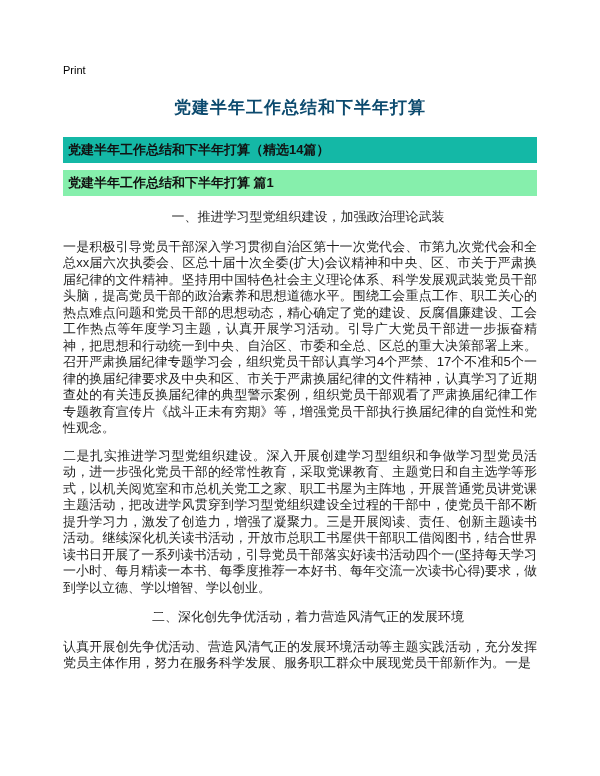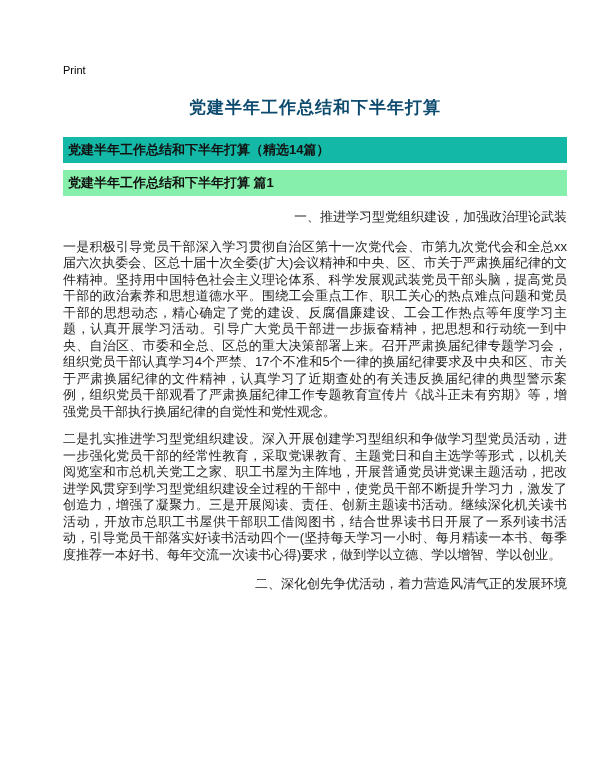--- a/index.html
+++ b/index.html
@@ -7,21 +7,21 @@
     padding: 0;
     background: #ffffff;
     overflow: hidden;
   }
   .page {
     position: relative;
     width: 600px;
     height: 776px;
     box-sizing: border-box;
     background: #ffffff;
-    padding: 60px 33px 20px 63px;
+    padding: 60px 63px 20px 63px;
     overflow: hidden;
     font-family: "Liberation Sans", sans-serif;
     color: #1f1f1f;
   }
   .print-link {
     display: inline-block;
     font-size: 11px;
     color: #000000;
     margin: 0 0 20px 0;
     cursor: pointer;
@@ -54,36 +54,37 @@
   .para {
     font-size: 13px;
     line-height: 16.5px;
     text-align: justify;
     word-break: break-all;
     color: #1f1f1f;
     margin: 0 0 11px 0;
   }
   .para.section {
     margin: 13px 0 13px 16px;
-    text-align: right;
+    text-align: center;
   }
 </style>
 </head>
 <body>
 
 <div class="page">
 
   <div class="print-link">Print</div>
 
   <h1 class="doc-title">党建半年工作总结和下半年打算</h1>
 
   <div class="heading-bar">党建半年工作总结和下半年打算（精选14篇）</div>
 
   <div class="article-bar">党建半年工作总结和下半年打算 篇1</div>
 
   <div class="paragraphs">
       <p class="para section">一、推进学习型党组织建设，加强政治理论武装</p>
       <p class="para">一是积极引导党员干部深入学习贯彻自治区第十一次党代会、市第九次党代会和全总xx届六次执委会、区总十届十次全委(扩大)会议精神和中央、区、市关于严肃换届纪律的文件精神。坚持用中国特色社会主义理论体系、科学发展观武装党员干部头脑，提高党员干部的政治素养和思想道德水平。围绕工会重点工作、职工关心的热点难点问题和党员干部的思想动态，精心确定了党的建设、反腐倡廉建设、工会工作热点等年度学习主题，认真开展学习活动。引导广大党员干部进一步振奋精神，把思想和行动统一到中央、自治区、市委和全总、区总的重大决策部署上来。召开严肃换届纪律专题学习会，组织党员干部认真学习4个严禁、17个不准和5个一律的换届纪律要求及中央和区、市关于严肃换届纪律的文件精神，认真学习了近期查处的有关违反换届纪律的典型警示案例，组织党员干部观看了严肃换届纪律工作专题教育宣传片《战斗正未有穷期》等，增强党员干部执行换届纪律的自觉性和党性观念。</p>
       <p class="para">二是扎实推进学习型党组织建设。深入开展创建学习型组织和争做学习型党员活动，进一步强化党员干部的经常性教育，采取党课教育、主题党日和自主选学等形式，以机关阅览室和市总机关党工之家、职工书屋为主阵地，开展普通党员讲党课主题活动，把改进学风贯穿到学习型党组织建设全过程的干部中，使党员干部不断提升学习力，激发了创造力，增强了凝聚力。三是开展阅读、责任、创新主题读书活动。继续深化机关读书活动，开放市总职工书屋供干部职工借阅图书，结合世界读书日开展了一系列读书活动，引导党员干部落实好读书活动四个一(坚持每天学习一小时、每月精读一本书、每季度推荐一本好书、每年交流一次读书心得)要求，做到学以立德、学以增智、学以创业。</p>
       <p class="para section">二、深化创先争优活动，着力营造风清气正的发展环境</p>
+      <p class="para">认真开展创先争优活动、营造风清气正的发展环境活动等主题实践活动，充分发挥党员主体作用，努力在服务科学发展、服务职工群众中展现党员干部新作为。一是</p>
     </div>
 
 </div>
 
 </body></html>

